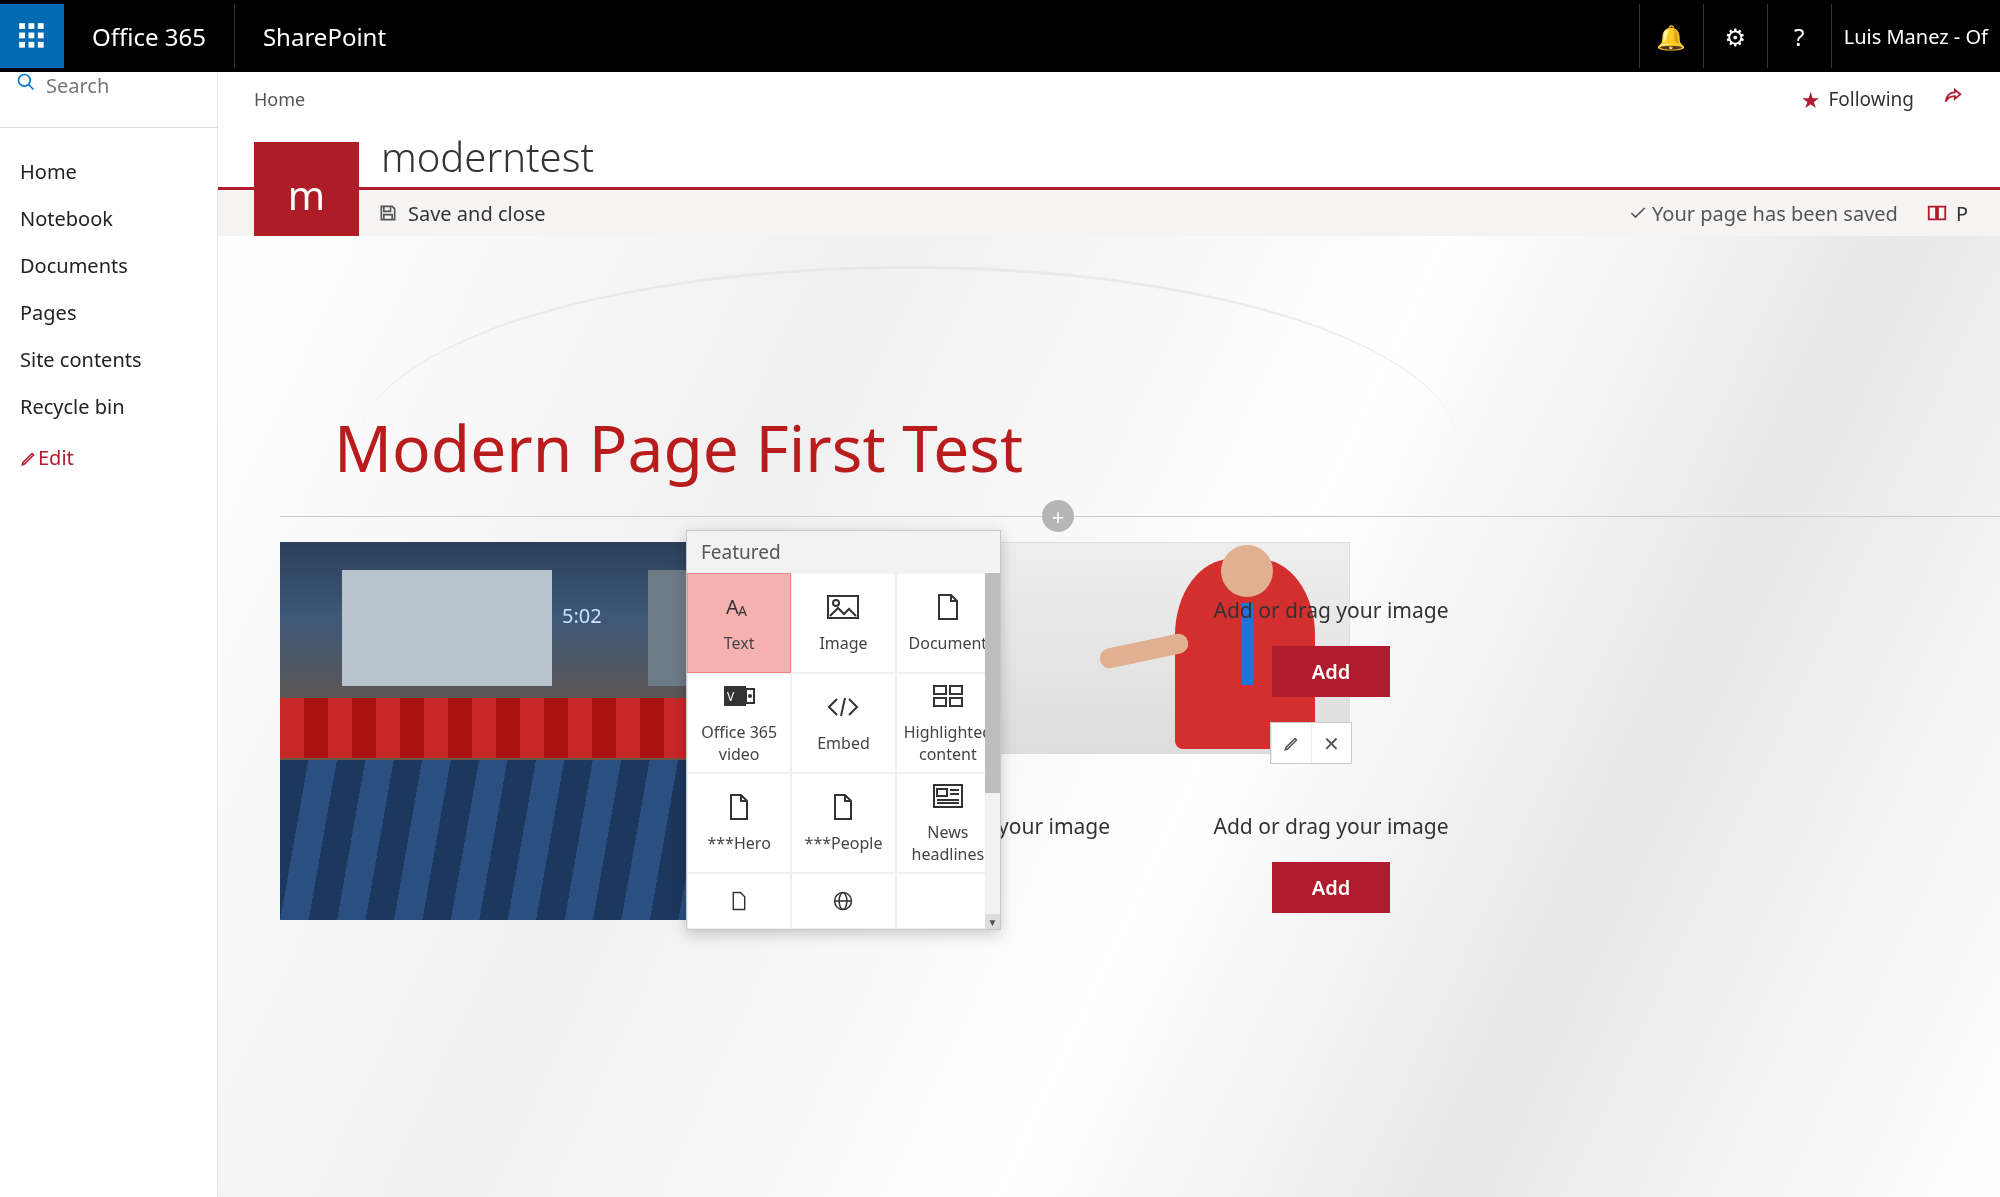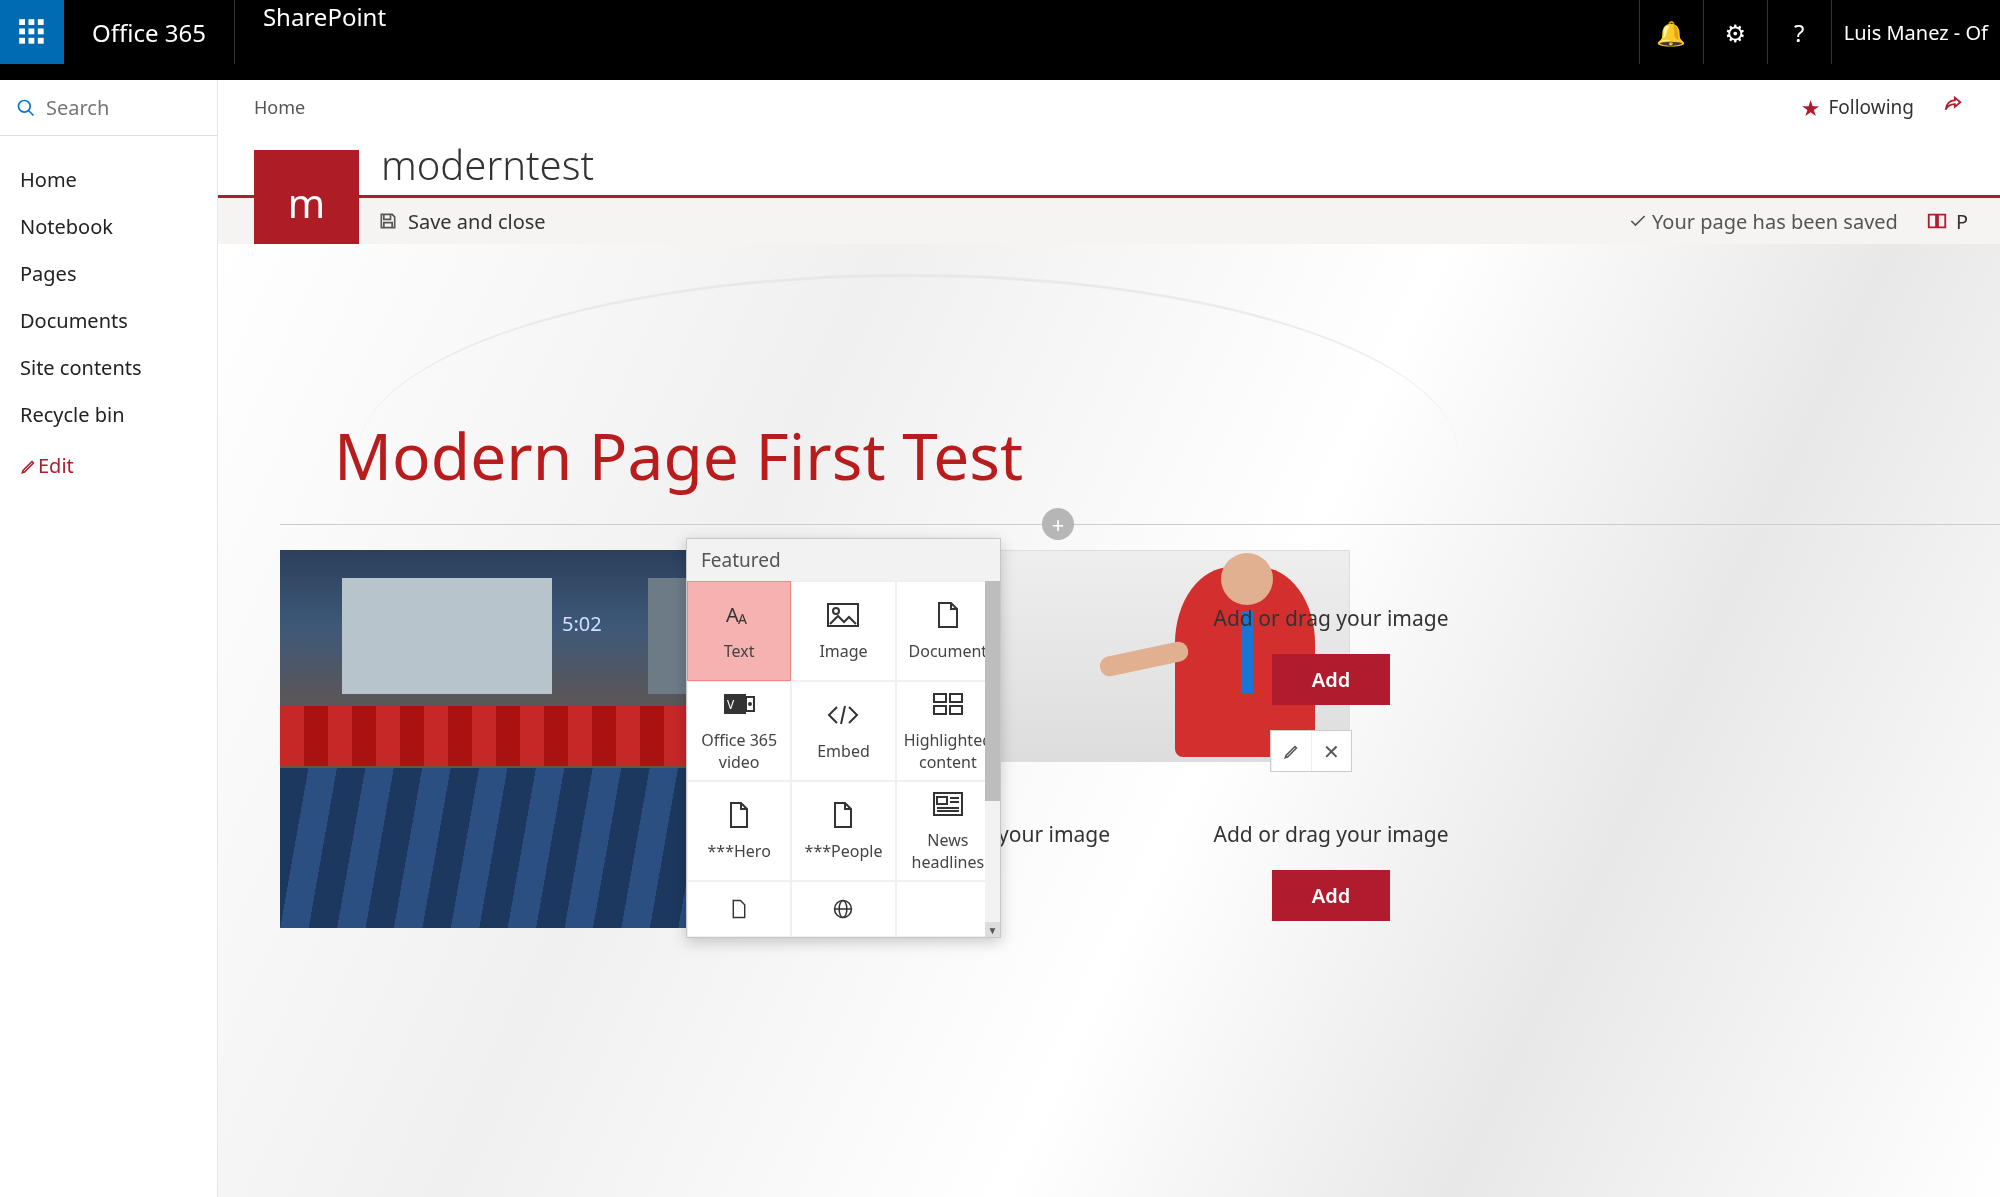--- a/index.html
+++ b/index.html
@@ -1,29 +1,29 @@
 <!DOCTYPE html>
 <html><head>
 <meta charset="utf-8">
 <style>
 *{margin:0;padding:0;box-sizing:border-box;font-family:"Segoe UI",system-ui,Arial,sans-serif}
 body{width:2000px;height:1197px;overflow:hidden;background:#fff;position:relative}
 
-.topbar{height:80px;background:#000;display:flex;align-items:flex-start;color:#fff}
+.topbar{height:72px;background:#000;display:flex;align-items:center;color:#fff}
 .waffle{width:64px;height:64px;background:#006bb3;display:flex;align-items:center;justify-content:center}
 .waffle svg{width:28px;height:28px}
 .brand{font-size:24px;padding:0 28px;border-right:1px solid #333;height:64px;display:flex;align-items:center}
 .app{font-size:24px;padding:0 28px}
 .flex1{flex:1}
 .topicon{width:64px;height:64px;display:flex;align-items:center;justify-content:center;border-left:1px solid #333;font-size:24px}
 .topbar .user{padding:0 12px;font-size:20px;border-left:1px solid #333;height:64px;display:flex;align-items:center;white-space:nowrap}
 
 .shell{display:flex;height:calc(1197px - 64px)}
 .left{width:218px;border-right:1px solid #e6e6e6}
-.searchbox{height:56px;border-bottom:1px solid #ddd;display:flex;align-items:center;padding:0 16px;color:#767676;font-size:20px}
+.searchbox{height:56px;border-bottom:1px solid #ddd;display:flex;padding:0 16px;color:#767676;font-size:20px}
 .searchbox svg{margin-right:10px}
 .nav{padding:20px 0}
 .nav .item{padding:10px 20px;font-size:20px;color:#222;cursor:pointer}
 .nav .edit{color:#b01b2e;display:flex;align-items:center;padding:14px 20px;font-size:20px}
 
 .main{flex:1;display:flex;flex-direction:column;min-width:0}
 .breadcrumb-row{padding:12px 36px 8px;display:flex;align-items:center;color:#555;font-size:18px}
 .breadcrumb-row .follow{display:flex;align-items:center;gap:8px;color:#333;font-size:19px}
 .breadcrumb-row .follow .star{color:#b01b2e;font-size:22px}
 .breadcrumb-row .share{margin-left:28px;color:#b01b2e;font-size:22px}
@@ -120,22 +120,22 @@
     <div class="searchbox">
       <svg width="20" height="20" viewBox="0 0 24 24">
           <circle cx="10" cy="10" r="7" fill="none" stroke="#0078d4" stroke-width="2"></circle>
           <line x1="15" y1="15" x2="21" y2="21" stroke="#0078d4" stroke-width="2"></line>
         </svg>
       <span>Search</span>
     </div>
     <div class="nav">
       <div class="item">Home</div>
       <div class="item">Notebook</div>
+      <div class="item">Documents</div>
       <div class="item">Pages</div>
-      <div class="item">Documents</div>
       <div class="item">Site contents</div>
       <div class="item">Recycle bin</div>
       <div class="edit">
         <svg width="18" height="18" viewBox="0 0 24 24">
             <path d="M3 21l3-1 12-12-2-2L4 18l-1 3z" fill="none" stroke="#b01b2e" stroke-width="2"></path>
           </svg>
         <span>Edit</span>
       </div>
     </div>
   </div>

